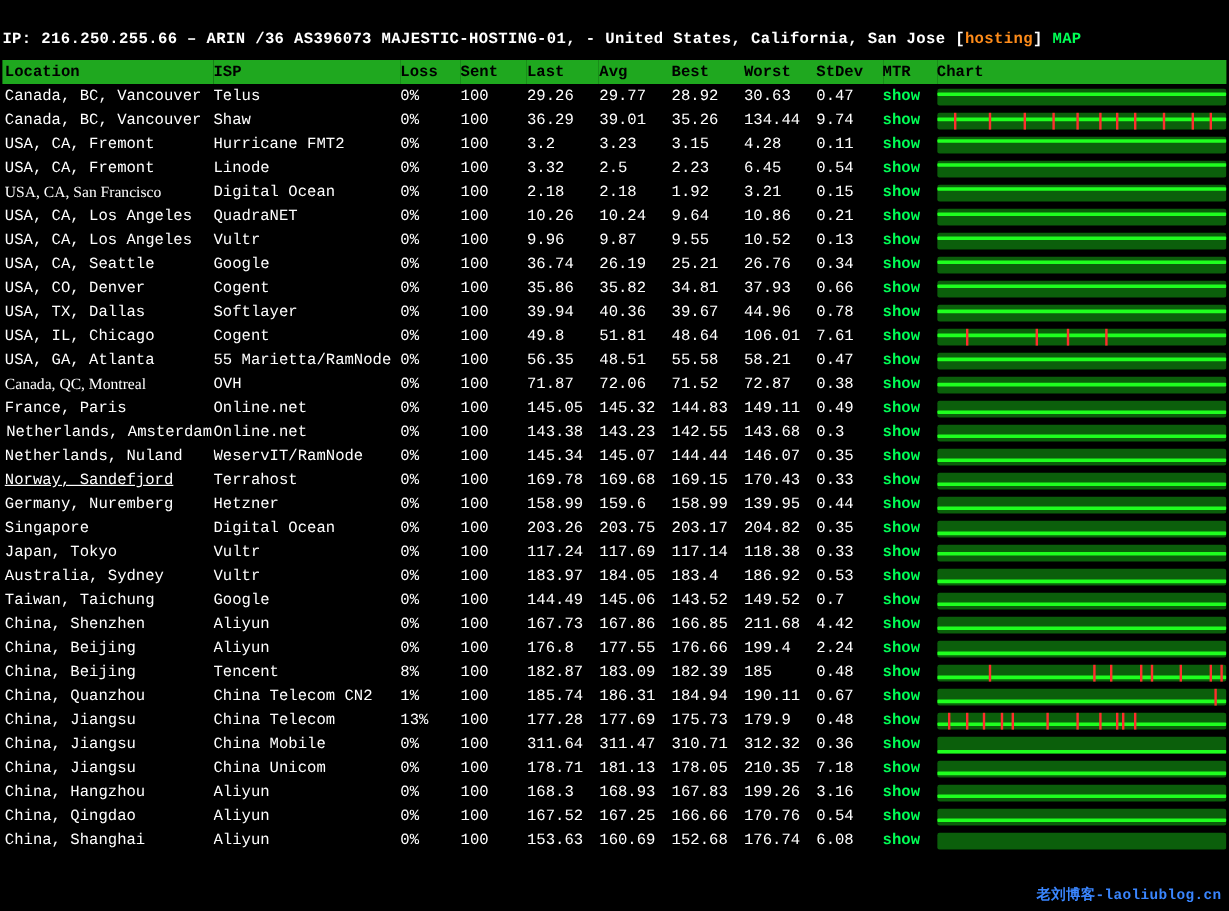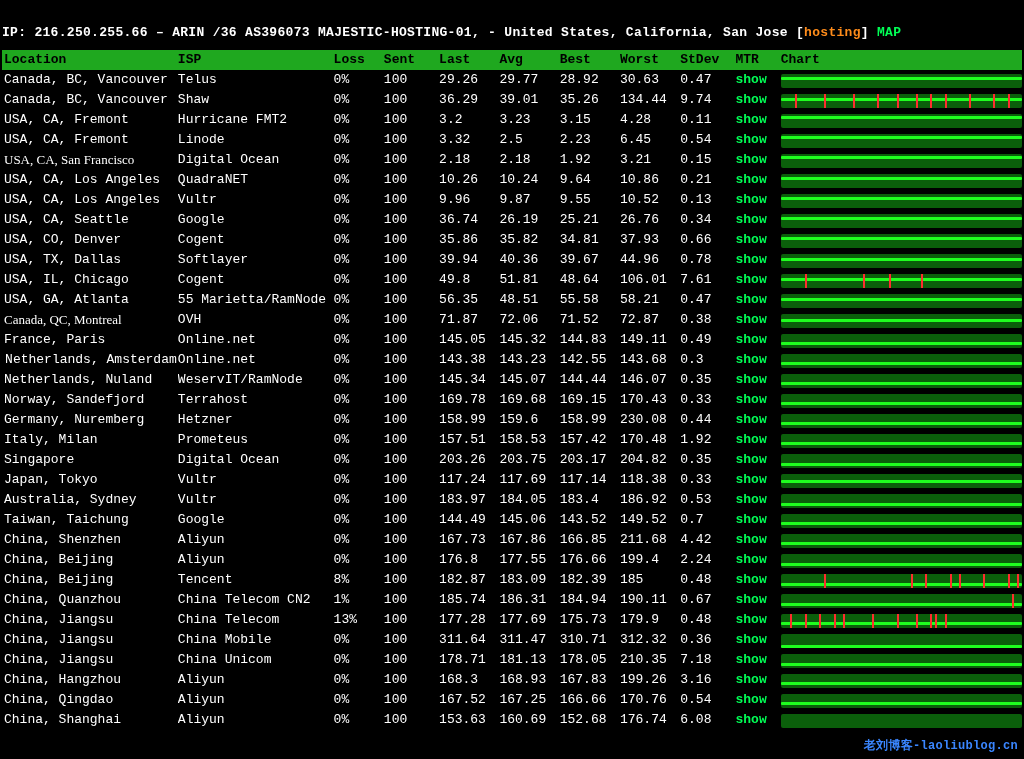--- a/index.html
+++ b/index.html
@@ -354,21 +354,21 @@
           <td>0.35</td>
           <td class="mtr">show</td>
           <td>
             <div class="chart">
               <div class="chart-bg"></div>
               <div class="chart-line" style="top: 7.5px;"></div>
             </div>
           </td>
         </tr>
         <tr>
-          <td style="padding-left: 2px;">Norway, Sandefjord</td>
+          <td style="padding-left: 2px; text-decoration: underline;">Norway, Sandefjord</td>
           <td>Terrahost</td>
           <td>0%</td>
           <td>100</td>
           <td>169.78</td>
           <td>169.68</td>
           <td>169.15</td>
           <td>170.43</td>
           <td>0.33</td>
           <td class="mtr">show</td>
           <td>
@@ -379,40 +379,22 @@
           </td>
         </tr>
         <tr>
           <td style="padding-left: 2px;">Germany, Nuremberg</td>
           <td>Hetzner</td>
           <td>0%</td>
           <td>100</td>
           <td>158.99</td>
           <td>159.6</td>
           <td>158.99</td>
-          <td>230.08</td>
+          <td>139.95</td>
           <td>0.44</td>
-          <td class="mtr">show</td>
-          <td>
-            <div class="chart">
-              <div class="chart-bg"></div>
-              <div class="chart-line" style="top: 8px;"></div>
-            </div>
-          </td>
-        </tr>
-        <tr>
-          <td style="padding-left: 2px;">Italy, Milan</td>
-          <td>Prometeus</td>
-          <td>0%</td>
-          <td>100</td>
-          <td>157.51</td>
-          <td>158.53</td>
-          <td>157.42</td>
-          <td>170.48</td>
-          <td>1.92</td>
           <td class="mtr">show</td>
           <td>
             <div class="chart">
               <div class="chart-bg"></div>
               <div class="chart-line" style="top: 8px;"></div>
             </div>
           </td>
         </tr>
         <tr>
           <td style="padding-left: 2px;">Singapore</td>

